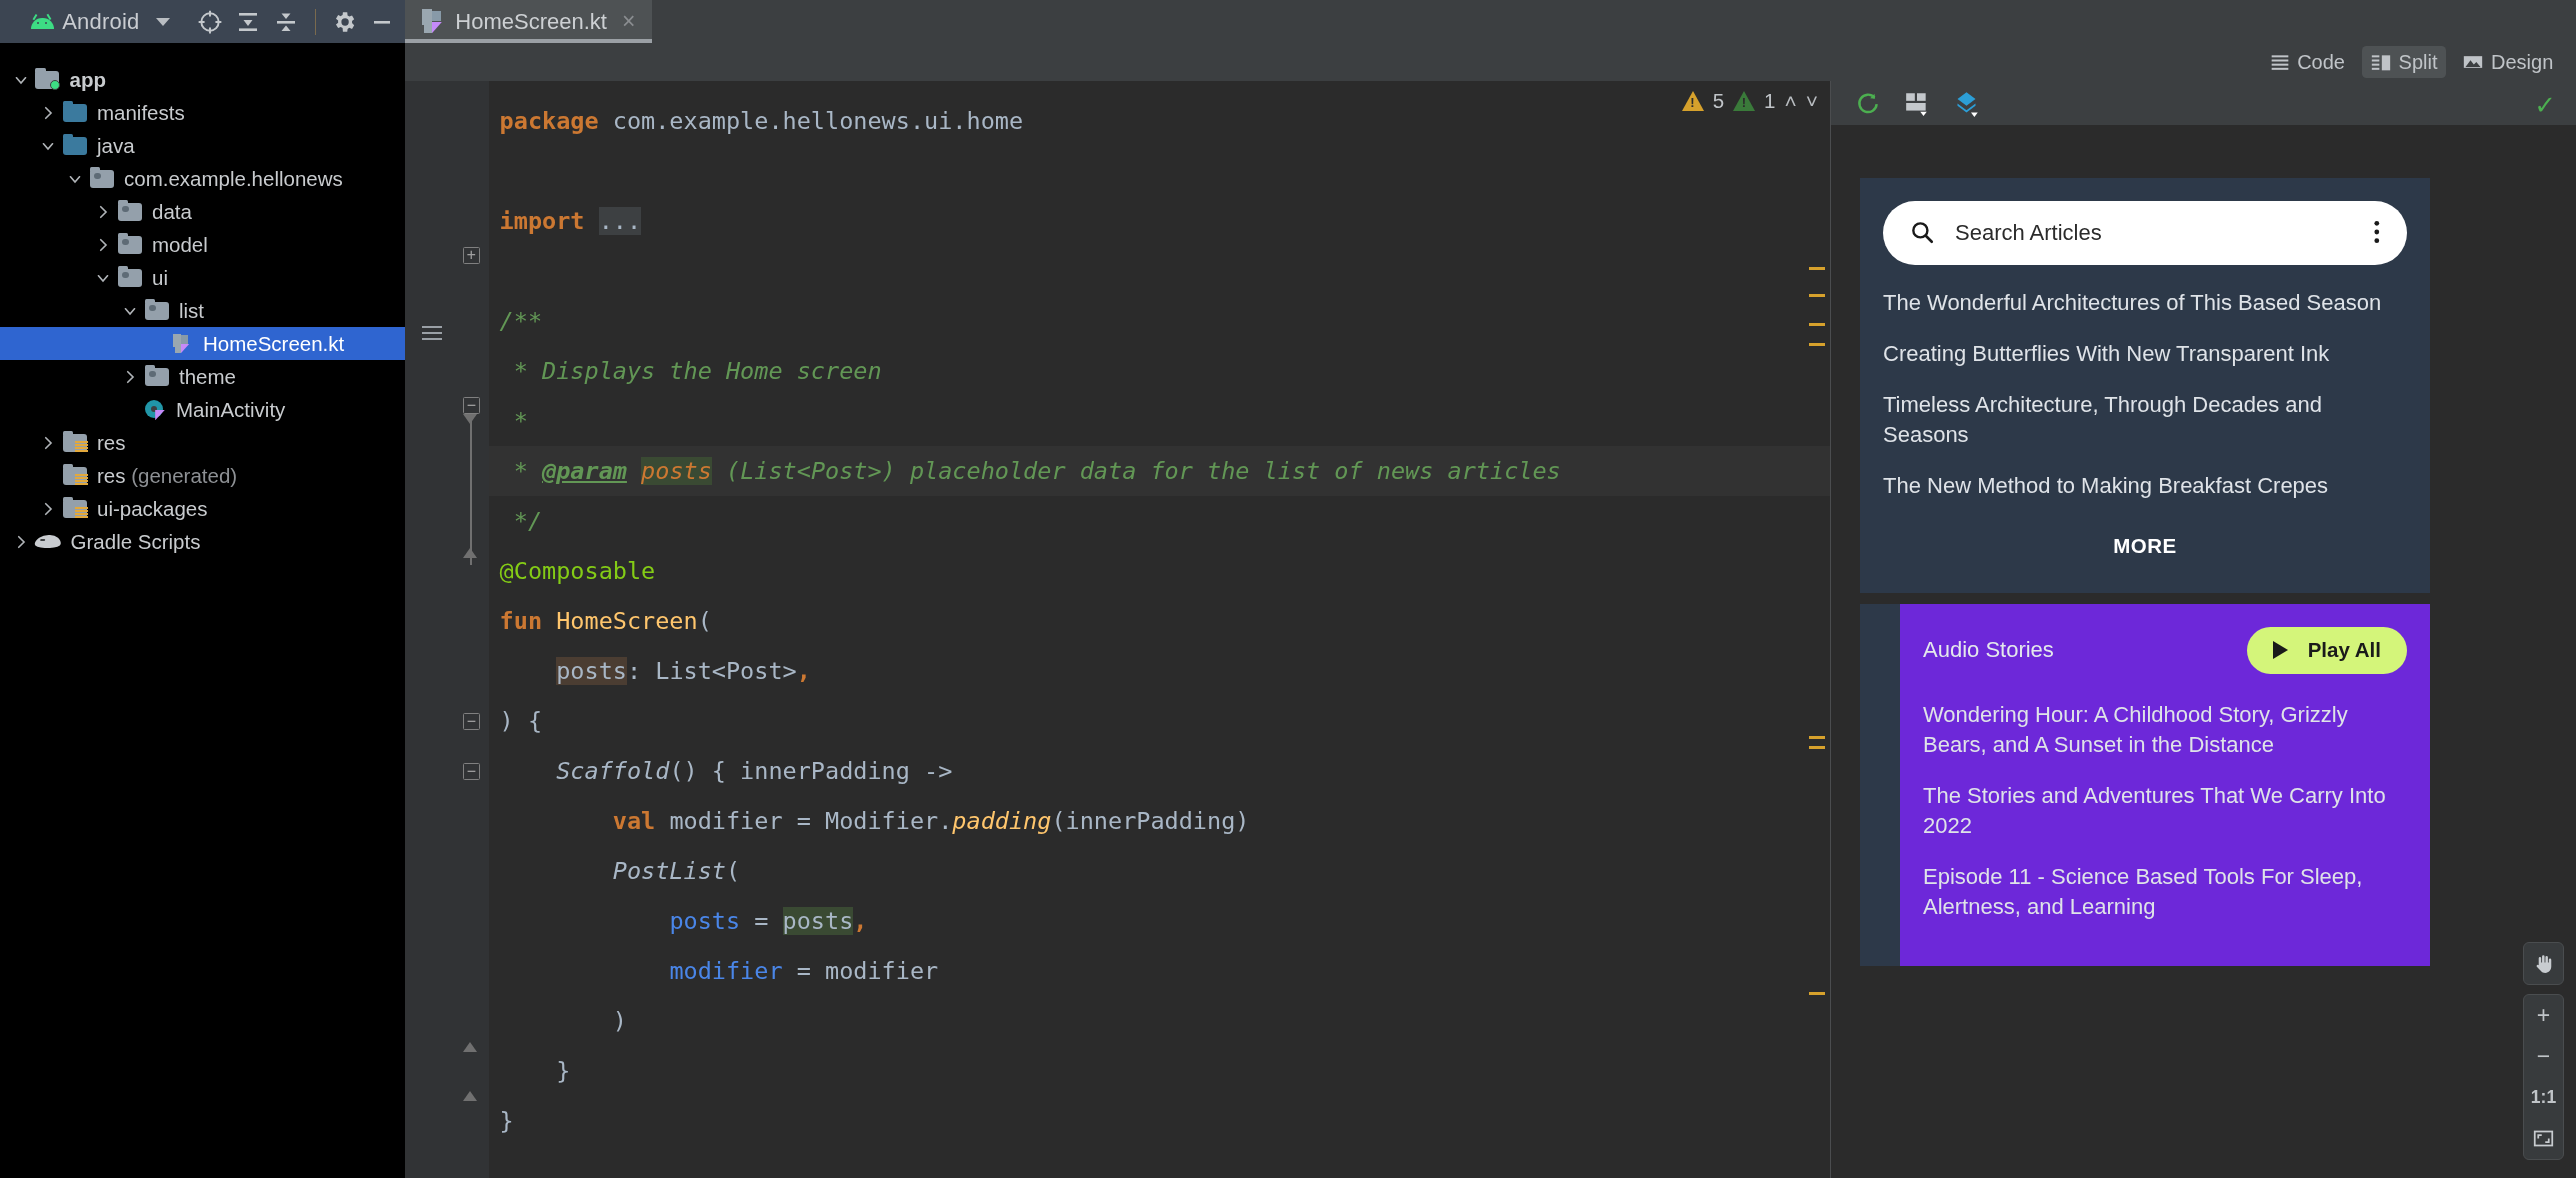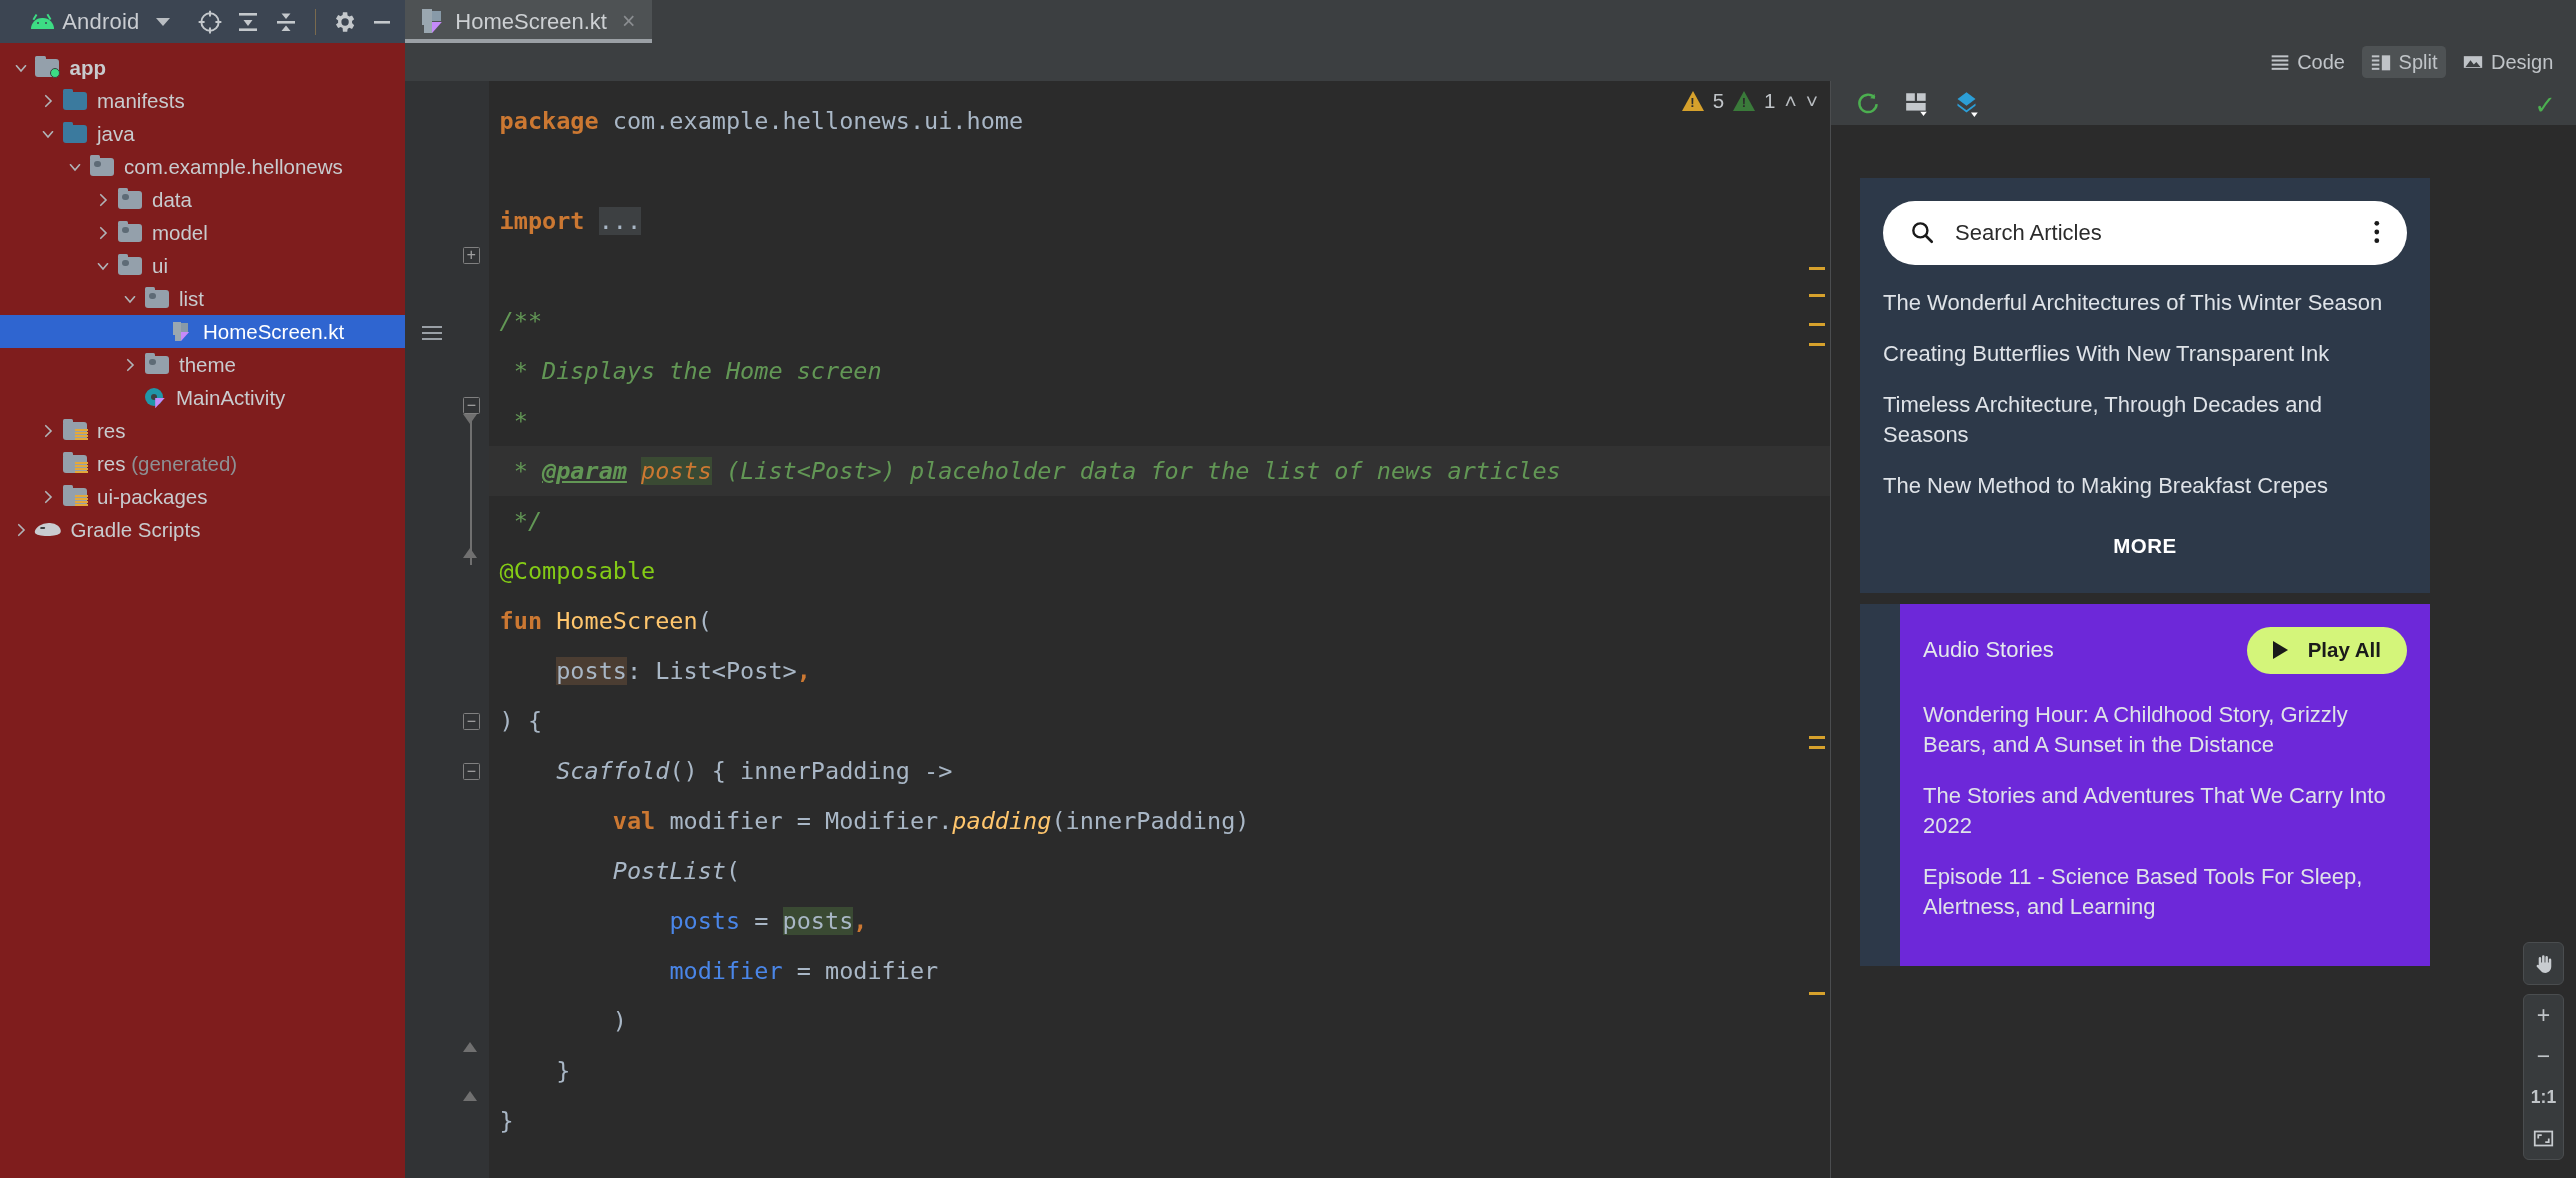--- a/index.html
+++ b/index.html
@@ -135,23 +135,23 @@
     display: flex; align-items: center; gap: 7.6px;
     padding: 4.6px 9px; border-radius: 4.6px;
     color: #c0c4c8; font-size: 20px; cursor: pointer;
   }
   .mode-btn.active { background: #4e5254; }
 
   
   .project-tree {
     position: absolute; left: 0; top: 43px;
     width: 405px; height: 1135px;
-    background: #7f1d1d;
+    background: #000000;
     overflow: hidden;
-    padding-top: 8px;
+    padding-top: 20px;
   }
   .tree-row {
     position: relative;
     height: 33px;
     display: flex; align-items: center;
     font-size: 20.5px; color: #c8cbce;
     white-space: nowrap;
     cursor: pointer;
   }
   .tree-row.selected { background: #2f65d0; }
@@ -824,21 +824,21 @@
           <span class="search-ph">Search Articles</span>
           <span>
             <svg width="7.6" height="26" viewBox="0 0 6 24">
               <circle cx="3" cy="4" r="2.2" fill="#1a1a1a"></circle>
               <circle cx="3" cy="12" r="2.2" fill="#1a1a1a"></circle>
               <circle cx="3" cy="20" r="2.2" fill="#1a1a1a"></circle>
             </svg>
           </span>
         </div>
         <div id="articleList">
-            <div class="article">The Wonderful Architectures of This Winter Season</div>
+            <div class="article">The Wonderful Architectures of This Based Season</div>
             <div class="article">Creating Butterflies With New Transparent Ink</div>
             <div class="article">Timeless Architecture, Through Decades and Seasons</div>
             <div class="article">The New Method to Making Breakfast Crepes</div>
           </div>
         <div class="more-row">
           <span class="more-btn">MORE</span>
         </div>
       </div>
 
       <div class="card-gap"></div>

